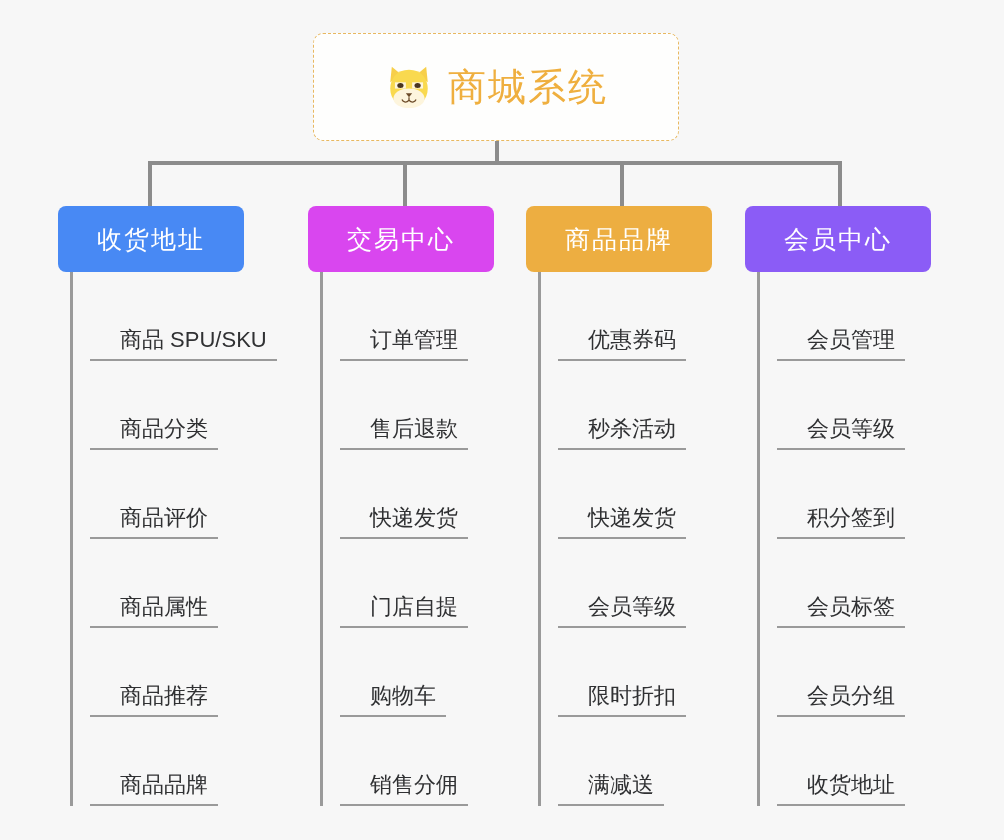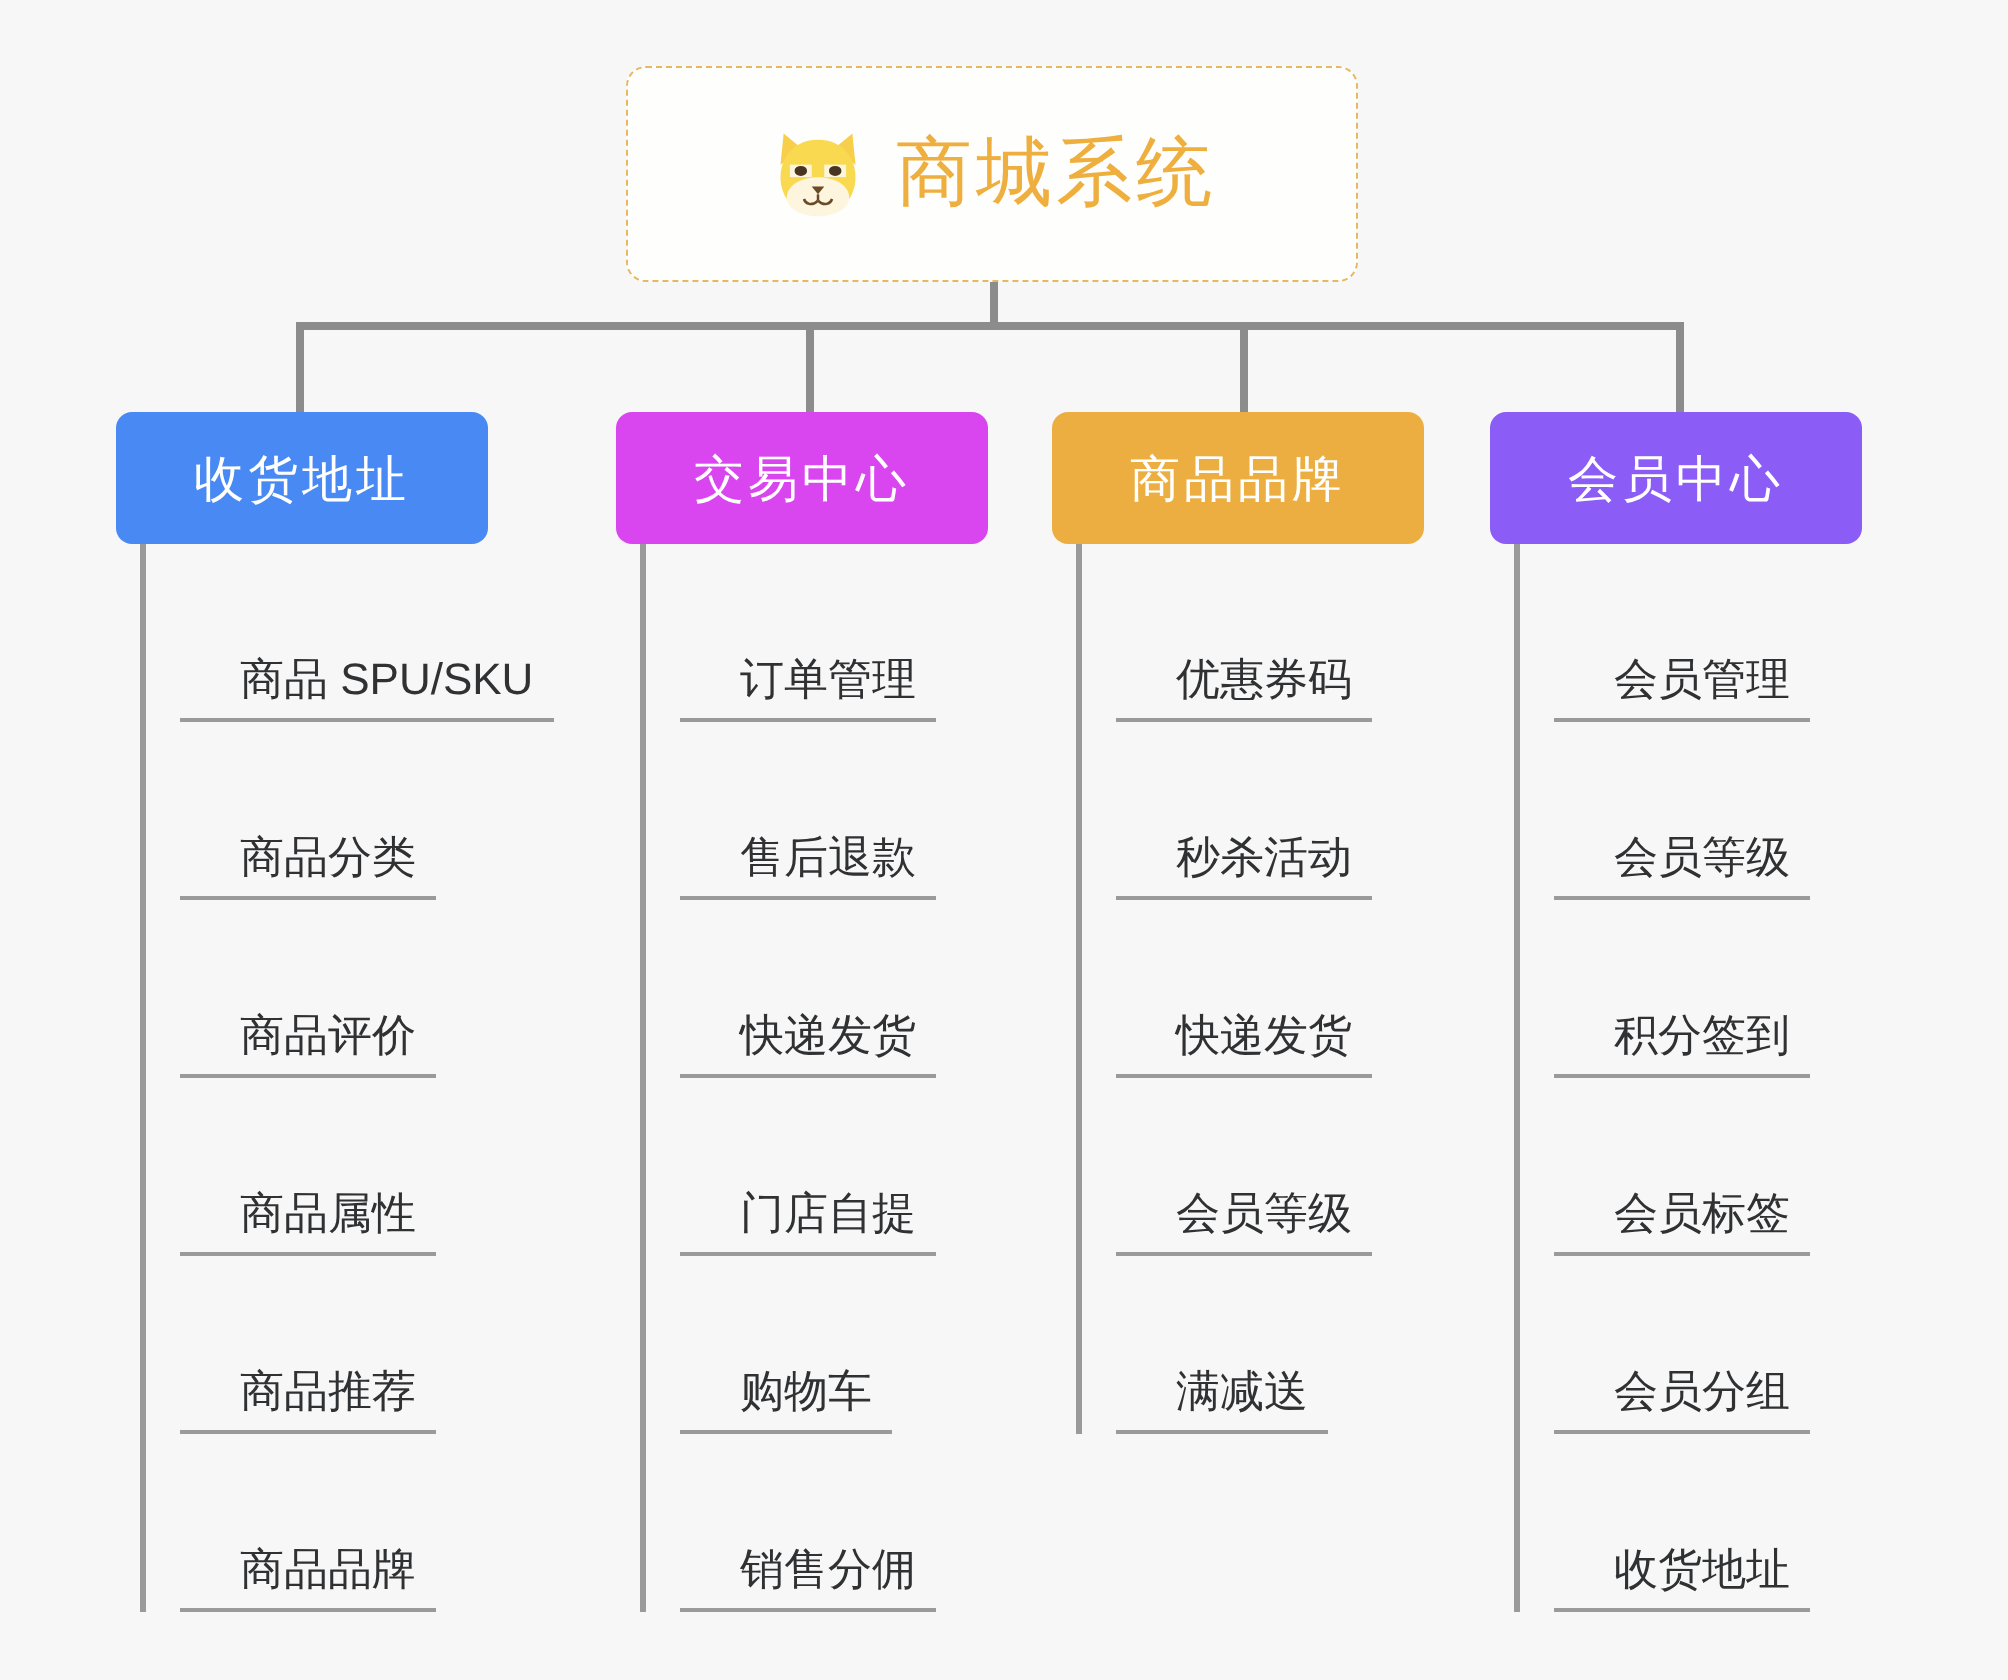--- a/index.html
+++ b/index.html
@@ -216,20 +216,23 @@
       <div class="leaf-item">
           <span class="leaf-label">秒杀活动</span>
         </div>
       <div class="leaf-item">
           <span class="leaf-label">快递发货</span>
         </div>
       <div class="leaf-item">
           <span class="leaf-label">会员等级</span>
         </div>
       <div class="leaf-item">
+          <span class="leaf-label">限时折扣</span>
+        </div>
+      <div class="leaf-item">
           <span class="leaf-label">满减送</span>
         </div>
     </div>
   </div>
 
   <div class="column" style="left:745px">
     <div class="cat-box" style="background:#8b5cf6">
       <span>会员中心</span>
     </div>
     <div class="leaf-list">

